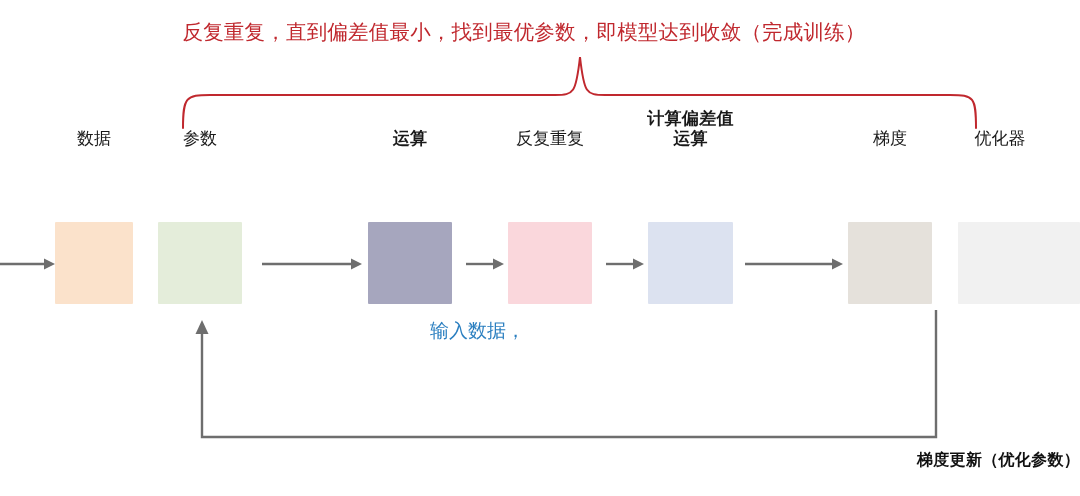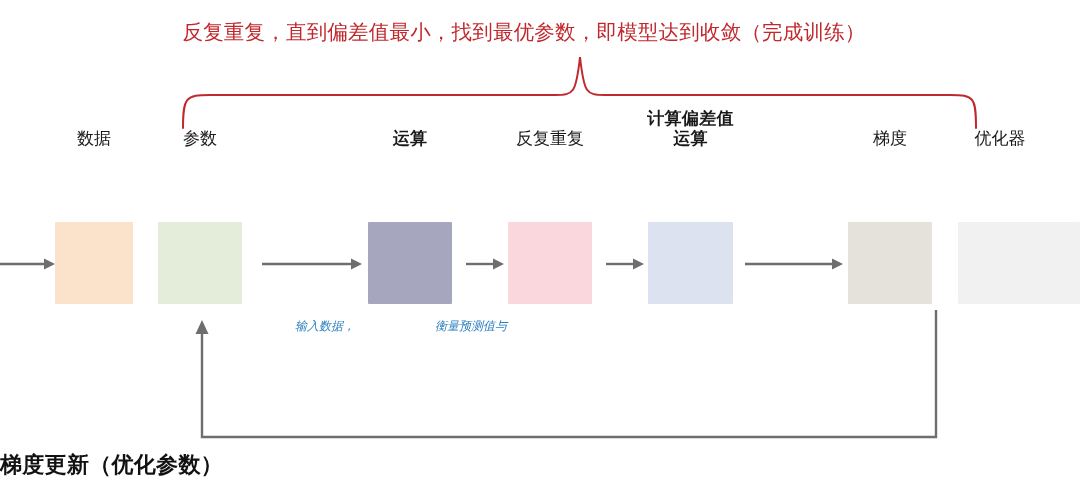--- a/index.html
+++ b/index.html
@@ -66,26 +66,25 @@
     position: absolute;
     top: 72px;
     border-radius: 1px;
   }
   .caption {
     position: absolute;
     top: 168px;
     left: 50%;
     transform: translateX(-50%);
     width: 230px;
-    text-align: left;
+    text-align: right;
     color: #2B7FC0;
-    font-size: 12px;
+    font-size: 19px;
     line-height: 1.42;
     white-space: nowrap;
-    font-style: italic;
   }
 
   
   .arrow {
     position: absolute;
     height: 16px;
   }
   .arrow svg { display: block; }
 
   
@@ -94,23 +93,23 @@
     left: 190px;
     top: 300px;
     width: 760px;
     height: 150px;
   }
   .loop-label {
     position: absolute;
     left: 0;
     top: 450px;
     width: 1080px;
-    text-align: left;
+    text-align: right;
     color: #111111;
-    font-size: 22px;
+    font-size: 16px;
     font-weight: bold;
     letter-spacing: 0.3px;
     white-space: nowrap;
   }
 </style>
 </head>
 <body>
 
 <div id="canvas">
 
@@ -151,21 +150,20 @@
       <div>输入数据，</div>
     </div>
   </div>
 
   <div class="stage" style="left:508px; width:84px;">
     <div class="stage-label">
       <span>反复重复</span>
     </div>
     <div class="box" style="left:0; width:84px; height:82px; background:#FAD7DC;"></div>
     <div class="caption">
-      <div>衡量预测值与</div>
     </div>
   </div>
 
   <div class="stage" style="left:648px; width:85px;">
     <div class="stage-label bold">
       <div>计算偏差值</div>
       <div>运算</div>
     </div>
     <div class="box" style="left:0; width:85px; height:82px; background:#DCE2F0;"></div>
     <div class="caption">

